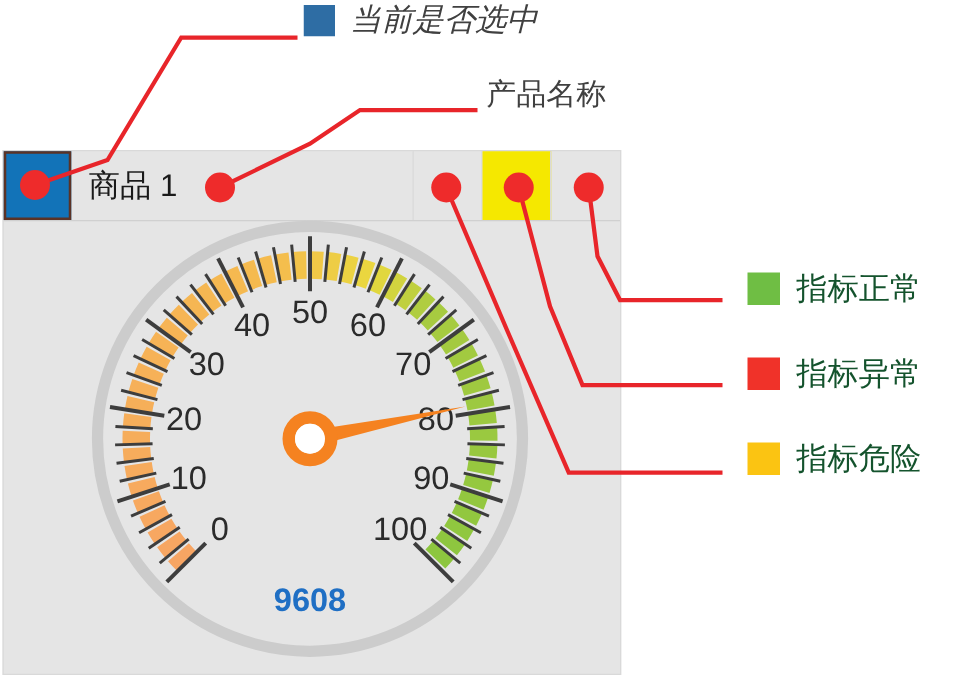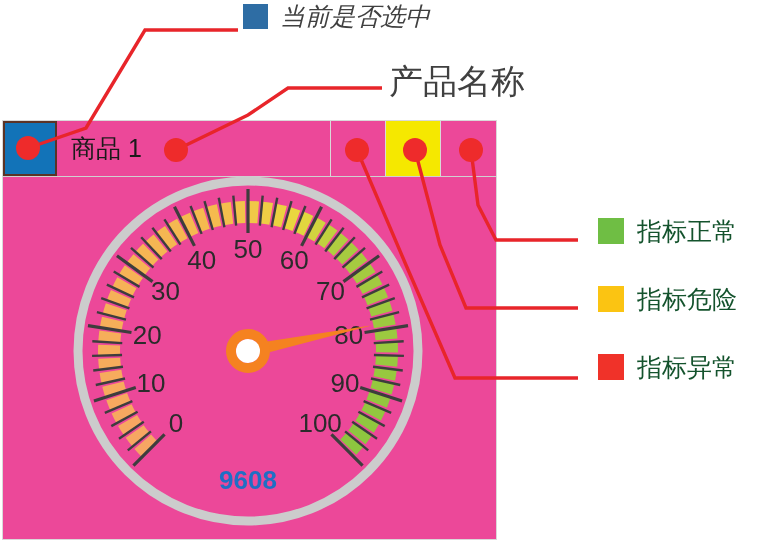--- a/index.html
+++ b/index.html
@@ -46,35 +46,35 @@
     color: #404040;
     line-height: 1;
     white-space: nowrap;
   }
 
   
   .callout-product {
     position: absolute;
     left: 389px;
     top: 64px;
-    font-size: 34px;
+    font-size: 24px;
     color: #404040;
     line-height: 1;
     white-space: nowrap;
     z-index: 20;
   }
 
   
   .panel {
     position: absolute;
     left: 2px;
     top: 120px;
     width: 495px;
     height: 420px;
-    background: #ec4899;
+    background: #e5e5e5;
     border: 1px solid #d9d9d9;
     box-sizing: border-box;
     z-index: 5;
   }
 
   .panel-header {
     position: relative;
     height: 56px;
     display: flex;
     align-items: stretch;
@@ -333,26 +333,26 @@
 </div>
 
 <div class="callout-product">产品名称</div>
 
 <div class="legend">
   <div class="legend-row">
     <div class="legend-swatch" style="background:#6FBE44"></div>
     <div class="legend-label">指标正常</div>
   </div>
   <div class="legend-row">
+    <div class="legend-swatch" style="background:#F03229"></div>
+    <div class="legend-label">指标异常</div>
+  </div>
+  <div class="legend-row">
     <div class="legend-swatch" style="background:#FBC412"></div>
     <div class="legend-label">指标危险</div>
-  </div>
-  <div class="legend-row">
-    <div class="legend-swatch" style="background:#F03229"></div>
-    <div class="legend-label">指标异常</div>
   </div>
 </div>
 
 <svg class="annot-layer" viewBox="0 0 762 556">
   <g stroke="#E8252A" stroke-width="3.4" fill="none" stroke-linecap="butt">
 
     <path d="M 28 148 L 86 128 L 145 30 L 238 30"></path>
 
     <path d="M 176 150 L 248 115 L 288 88 L 382 88"></path>
 

